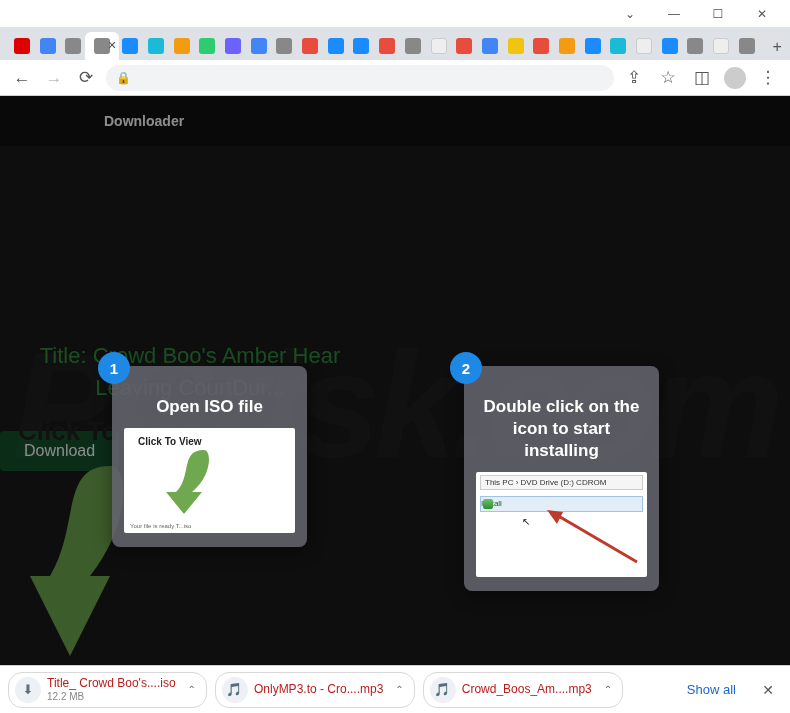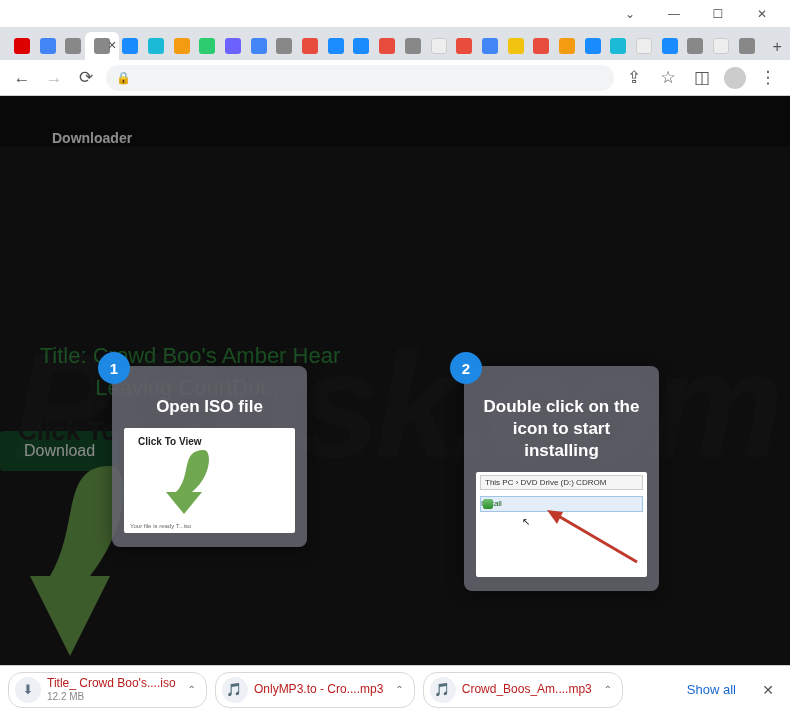--- a/index.html
+++ b/index.html
@@ -28,21 +28,21 @@
   .addrrow { height:36px; background:#fff; border-bottom:1px solid #d0d0d0; display:flex; align-items:center; padding:0 10px; gap:8px; }
   .navic { width:24px; height:24px; display:flex; align-items:center; justify-content:center; color:#555; font-size:17px; border-radius:50%;}
   .addr { flex:1; height:26px; background:#f1f3f4; border-radius:13px; display:flex; align-items:center; padding:0 10px; color:#555; font-size:13px;}
   .addr .lock { margin-right:6px; font-size:12px; color:#666;}
   .righttools{display:flex;gap:10px;align-items:center;}
   .avatar{width:22px;height:22px;border-radius:50%;background:#ccc;}
 
   
   .viewport { position:relative; width:100%; height:calc(100% - 28px - 32px - 36px - 48px); background:#000; overflow:hidden; }
   .pagebg { position:absolute; inset:0; }
-  .topbar-page { height:50px; background:#111; display:flex; align-items:flex-end; padding-left:52px;}
+  .topbar-page { height:50px; background:#111; display:flex; align-items:center; padding-left:104px;}
   .topbar-page .brand { color:#fff; font-weight:600; font-size:14px;}
   .pagebody { position:absolute; top:50px; bottom:0; left:0; right:0; background:#1b1b1b; display:flex; flex-direction:column; align-items:flex-start; justify-content:center; }
   .pagebody .title { color:#2f8f3e; font-size:22px; text-align:center; line-height:1.45; margin-bottom:28px; max-width:380px;}
   .dlbtn { background:#14532d; color:#fff; border:none; padding:11px 24px; font-size:16px; border-radius:4px;}
   .watermark { position:absolute; inset:0; display:flex; align-items:center; justify-content:center; pointer-events:none;}
   .watermark span{ color:rgba(255,255,255,0.025); font-size:150px; font-weight:700; font-style:italic; letter-spacing:-6px;}
   .clickview-bg { position:absolute; left:18px; top:320px; color:#222; font-size:26px; font-weight:700; }
   .arrow-bg { position:absolute; left:20px; top:360px; width:120px; height:210px; }
 
   

